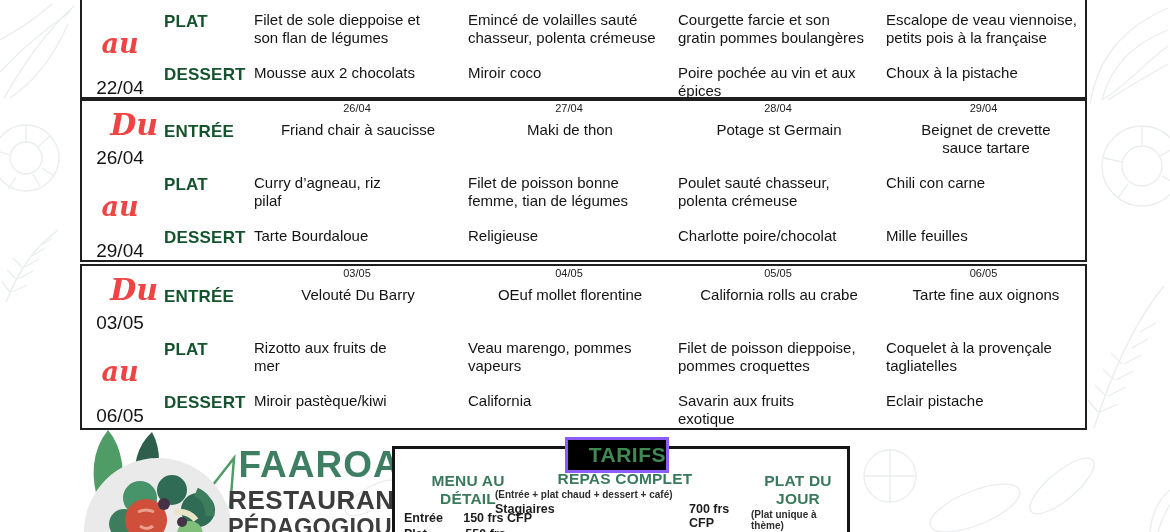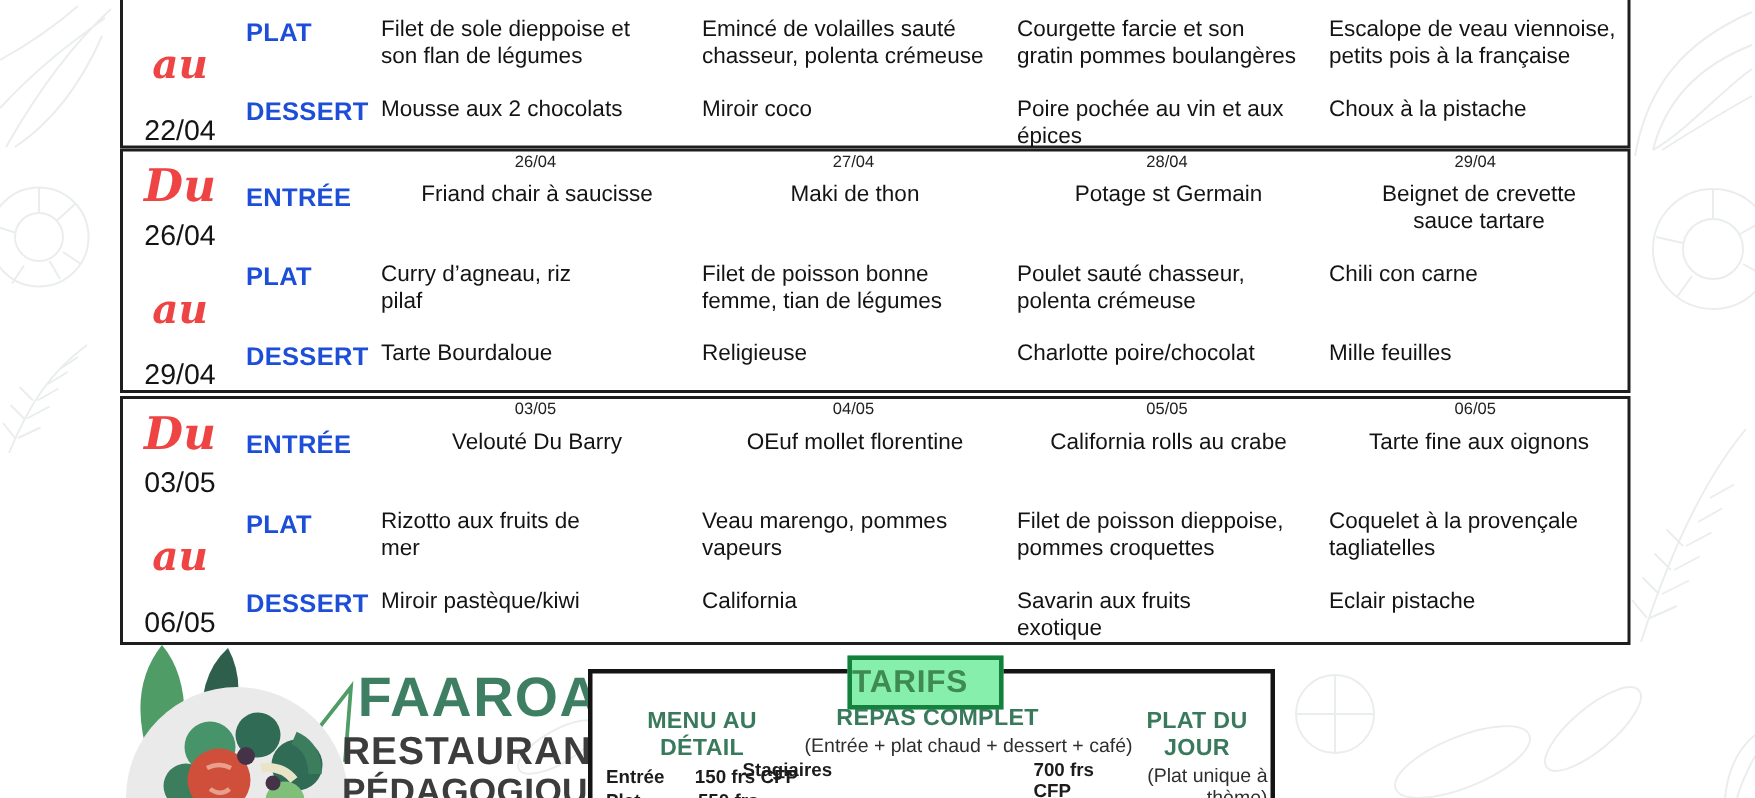--- a/index.html
+++ b/index.html
@@ -11,51 +11,51 @@
 
   
   .section{position:absolute;left:80px;width:1007px;background:#fff;border:2px solid #1e1e1e;
            box-sizing:border-box;z-index:2;}
   #sec1{top:-64px;height:163px;}
   #sec2{top:99px;height:163px;}
   #sec3{top:264px;height:166px;}
 
   .datecol{position:absolute;left:0;top:0;width:76px;height:100%;text-align:center;}
   .script{font-family:"DejaVu Serif",serif;font-style:italic;font-weight:700;color:#ef4444;}
-  .dc-du{position:absolute;width:100%;top:6px;font-size:30px;}
+  .dc-du{position:absolute;width:100%;top:6px;font-size:30px;text-align:right;}
   .dc-start{position:absolute;width:100%;top:46px;font-size:19px;}
   .dc-au{position:absolute;width:100%;top:90px;font-size:27px;}
   .dc-end{position:absolute;width:100%;top:139px;font-size:19px;}
 
   .rowlabel{position:absolute;left:82px;width:90px;font-weight:700;font-size:17px;
-            color:#1d4ed8;letter-spacing:0.2px;}
+            color:#14532d;letter-spacing:0.2px;}
   .lr0{top:21px;} .lr1{top:74px;} .lr2{top:127px;}
 
   .dishgrid{position:absolute;left:172px;top:0;width:833px;height:100%;}
   .dayhdr{position:absolute;top:1px;font-size:11px;color:#222;text-align:center;}
   .dh0{left:0;width:206px;} .dh1{left:214px;width:202px;} .dh2{left:424px;width:200px;} .dh3{left:632px;width:195px;}
   .cell{position:absolute;font-size:15px;line-height:1.22;color:#141414;white-space:pre-line;}
   .c0{left:0;width:208px;} .c1{left:214px;width:204px;} .c2{left:424px;width:202px;} .c3{left:632px;width:200px;}
   .r0{top:20px;text-align:center;} .r1{top:73px;} .r2{top:126px;}
 
   
   #logo{position:absolute;left:78px;top:428px;z-index:3;}
   #brand{position:absolute;left:228px;top:446px;z-index:3;line-height:1;}
   .brand-name{font-size:37px;font-weight:700;color:#3e7f63;letter-spacing:1px;text-align:center;}
   .brand-l1{font-size:26px;font-weight:700;color:#3c3c3c;letter-spacing:0.6px;margin-top:4px;}
   .brand-l2{font-size:23.5px;font-weight:700;color:#3c3c3c;letter-spacing:0.2px;margin-top:3px;}
 
   
   #tarifs{position:absolute;left:392px;top:446px;width:458px;height:124px;background:#fff;
           border:3px solid #141414;box-sizing:border-box;z-index:3;}
-  #tarifs-title{position:absolute;left:170px;top:-12px;width:98px;height:30px;background:#86efac;
-          border:3px solid #15803d;color:#3e8a52;font-weight:700;font-size:21px;line-height:29px;
-          text-align:left;letter-spacing:0.5px;}
+  #tarifs-title{position:absolute;left:170px;top:-12px;width:98px;height:30px;background:#000000;
+          border:3px solid #8b5cf6;color:#3e8a52;font-weight:700;font-size:21px;line-height:29px;
+          text-align:right;letter-spacing:0.5px;}
   .theading{font-weight:700;font-size:15.5px;color:#3a7a5c;text-align:center;letter-spacing:0.2px;}
-  .tsub{font-size:13px;font-weight:400;color:#2e2e2e;text-align:right;margin-top:1px;}
+  .tsub{font-size:10px;font-weight:700;color:#2e2e2e;text-align:left;margin-top:1px;}
   .tcol{position:absolute;}
   #tcol1{left:9px;top:23px;width:128px;}
   #tcol2{left:100px;top:21px;width:260px;}
   #tcol3{left:356px;top:23px;width:94px;}
   .titem{display:flex;justify-content:space-between;font-size:12.5px;font-weight:700;
          color:#1c1c1c;margin-top:2.5px;}
   #tcol1 .titem:first-of-type{margin-top:5px;}
   .titem2{display:flex;font-size:12.5px;font-weight:700;color:#1c1c1c;margin-top:1.5px;}
   .titem2 .tlabel{flex:1;}
   .titem2 .tprice{width:66px;}

